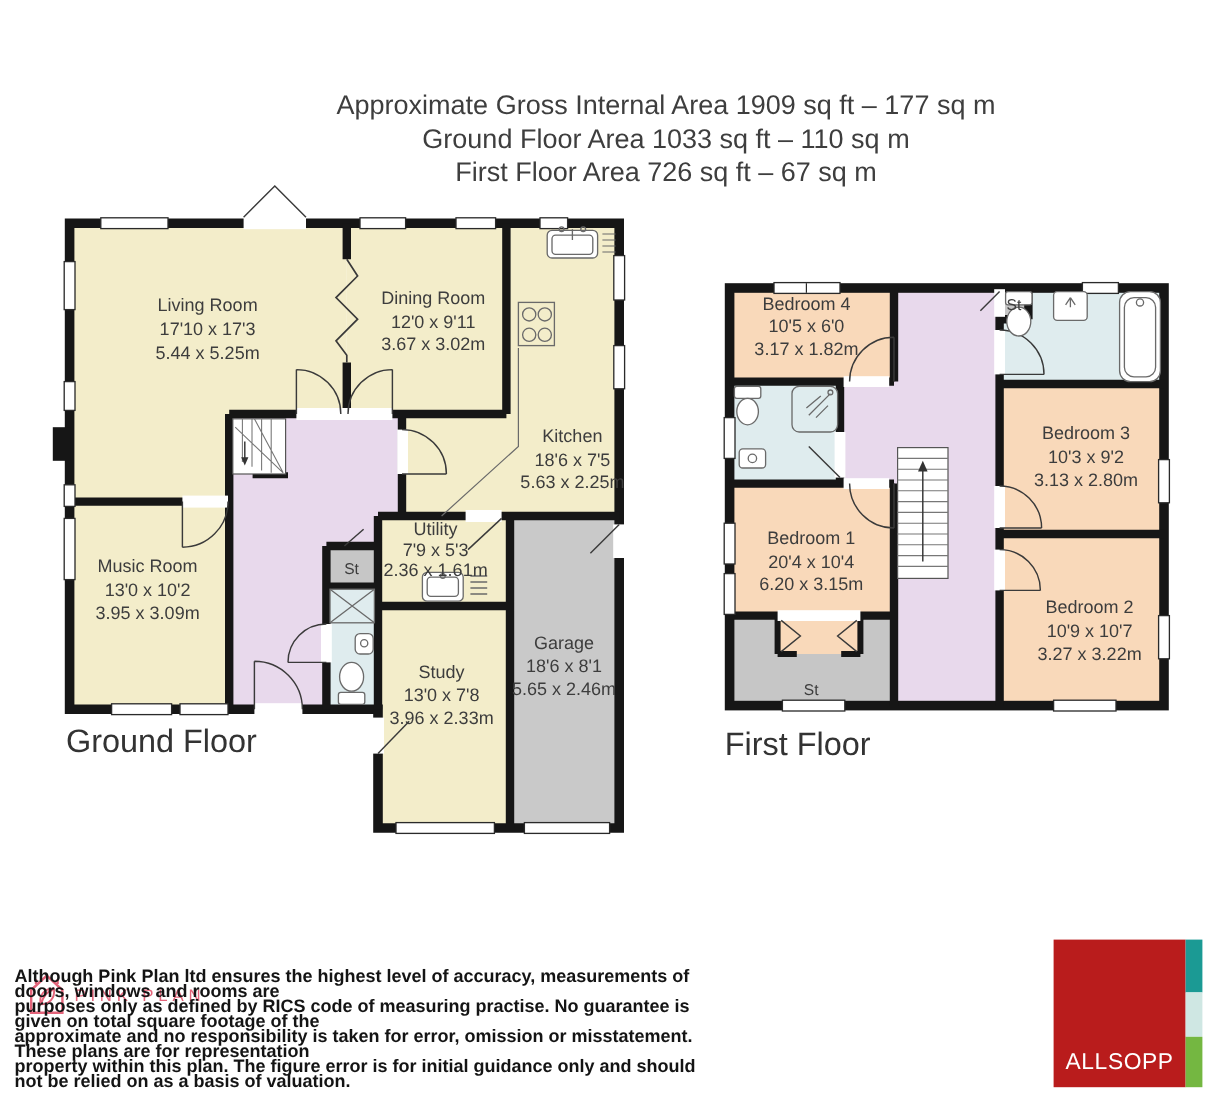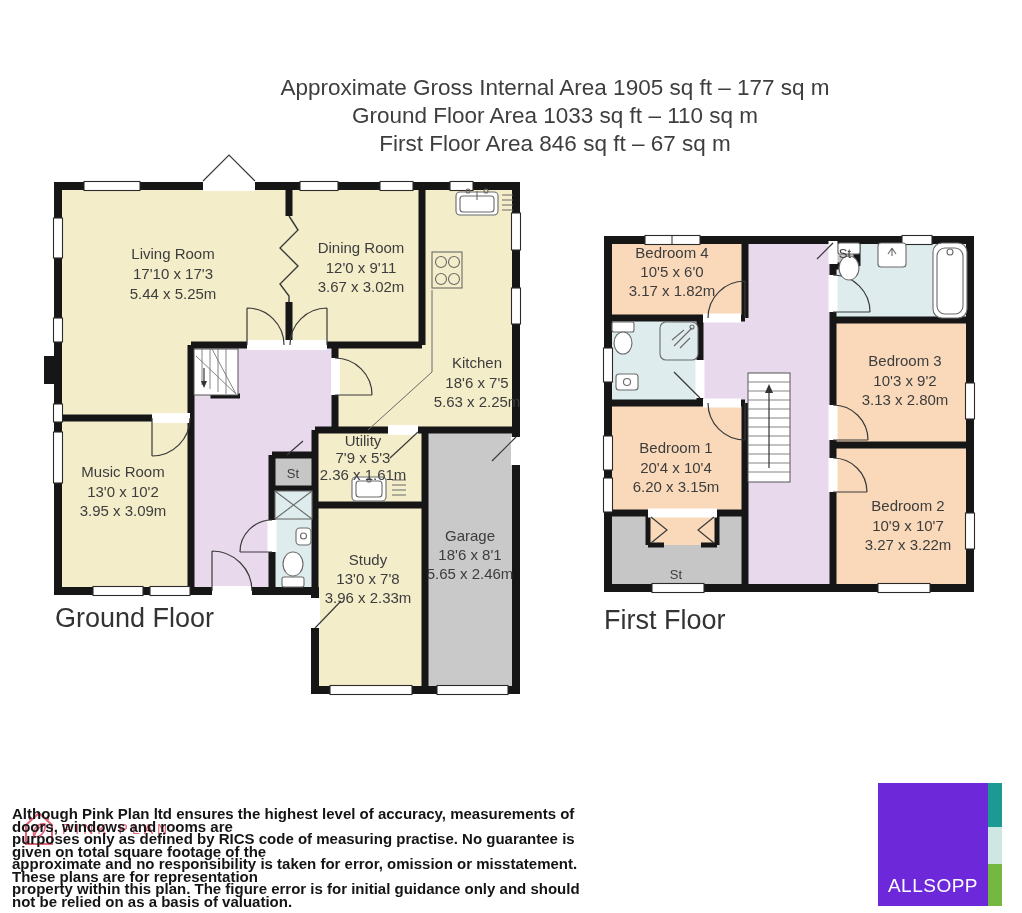--- a/index.html
+++ b/index.html
@@ -7,41 +7,41 @@
         font-family:"Liberation Sans","DejaVu Sans",sans-serif;}
   .title-block{position:absolute;left:88px;top:74px;width:934px;text-align:center;
                color:#3e3e3e;font-size:22.5px;line-height:28px;font-weight:400;}
   .plan-svg{position:absolute;left:0;top:0;}
   .footer-logo{position:absolute;left:22px;top:810px;}
   .pinkplan-text{position:absolute;left:62px;top:821px;color:#e4647a;font-size:14px;
                  letter-spacing:4px;font-weight:400;}
   .disclaimer{position:absolute;left:12px;top:808px;width:580px;color:#141414;
               font-size:15px;line-height:12.5px;font-weight:700;}
   .allsopp{position:absolute;left:878px;top:782px;width:124px;height:125px;}
-  .allsopp .navy{position:absolute;left:0;top:1px;width:110px;height:123px;background:#6d28d9;}
+  .allsopp .navy{position:absolute;left:0;top:1px;width:110px;height:123px;background:#b91c1c;}
   .allsopp .navy span{position:absolute;left:0;right:0;bottom:9px;text-align:center;
                       color:#ffffff;font-size:19px;letter-spacing:0.5px;}
   .allsopp .strip{position:absolute;left:110px;top:1px;width:14px;height:123px;}
   .allsopp .strip .teal{height:44px;background:#1b9a94;}
   .allsopp .strip .pale{height:37px;background:#cfe7e3;}
   .allsopp .strip .green{height:42px;background:#74b741;}
   svg text{fill:#3d3d3d;}
   .room-name,.room-dim{font-size:15px;}
   .st-label{font-size:13px;}
   .floor-label{font-size:27px;fill:#333333;}
 </style>
 </head>
 <body>
 
 <div class="page">
 
   <div class="title-block">
-    <div>Approximate Gross Internal Area 1905 sq ft – 177 sq m</div>
+    <div>Approximate Gross Internal Area 1909 sq ft – 177 sq m</div>
     <div>Ground Floor Area 1033 sq ft – 110 sq m</div>
-    <div>First Floor Area 846 sq ft – 67 sq m</div>
+    <div>First Floor Area 726 sq ft – 67 sq m</div>
   </div>
 
   <svg class="plan-svg" width="1022" height="760" viewBox="0 0 1022 760">
 
     <g>
 
       <path d="M58,186 H289 V345 H191 V418 H58 Z" fill="#f3edca"></path>
       <rect x="289" y="186" width="133" height="159" fill="#f3edca"></rect>
       <path d="M422,186 H516 V430 H335 V345 H422 Z" fill="#f3edca"></path>
       <path d="M191,345 H335 V430 H315 V455 H272 V591 H191 Z" fill="#e8d9ec"></path>

